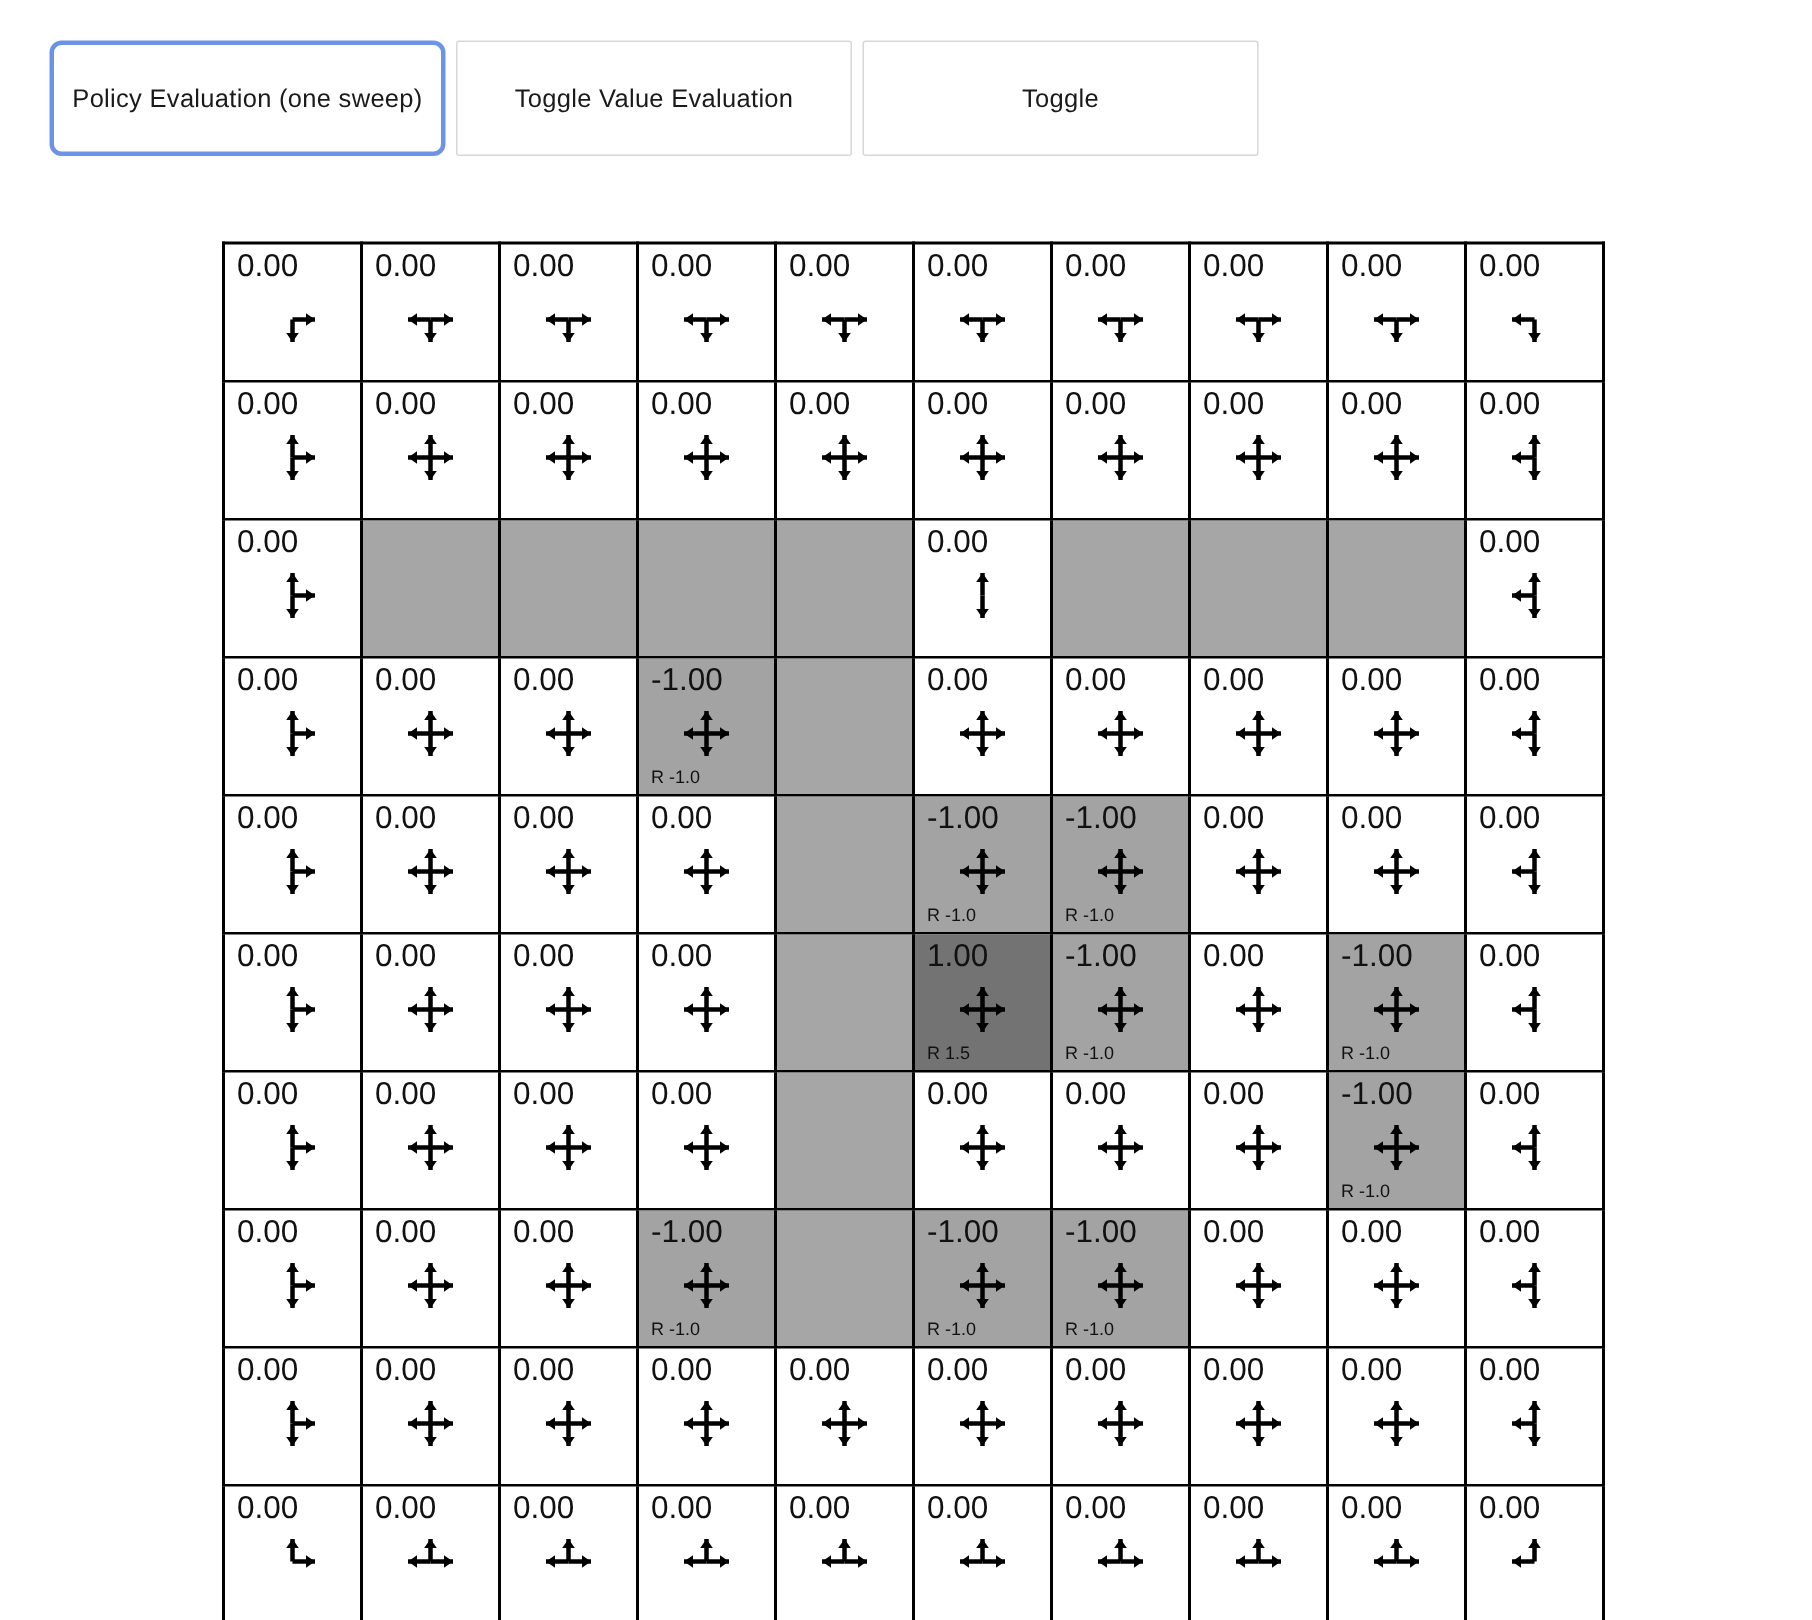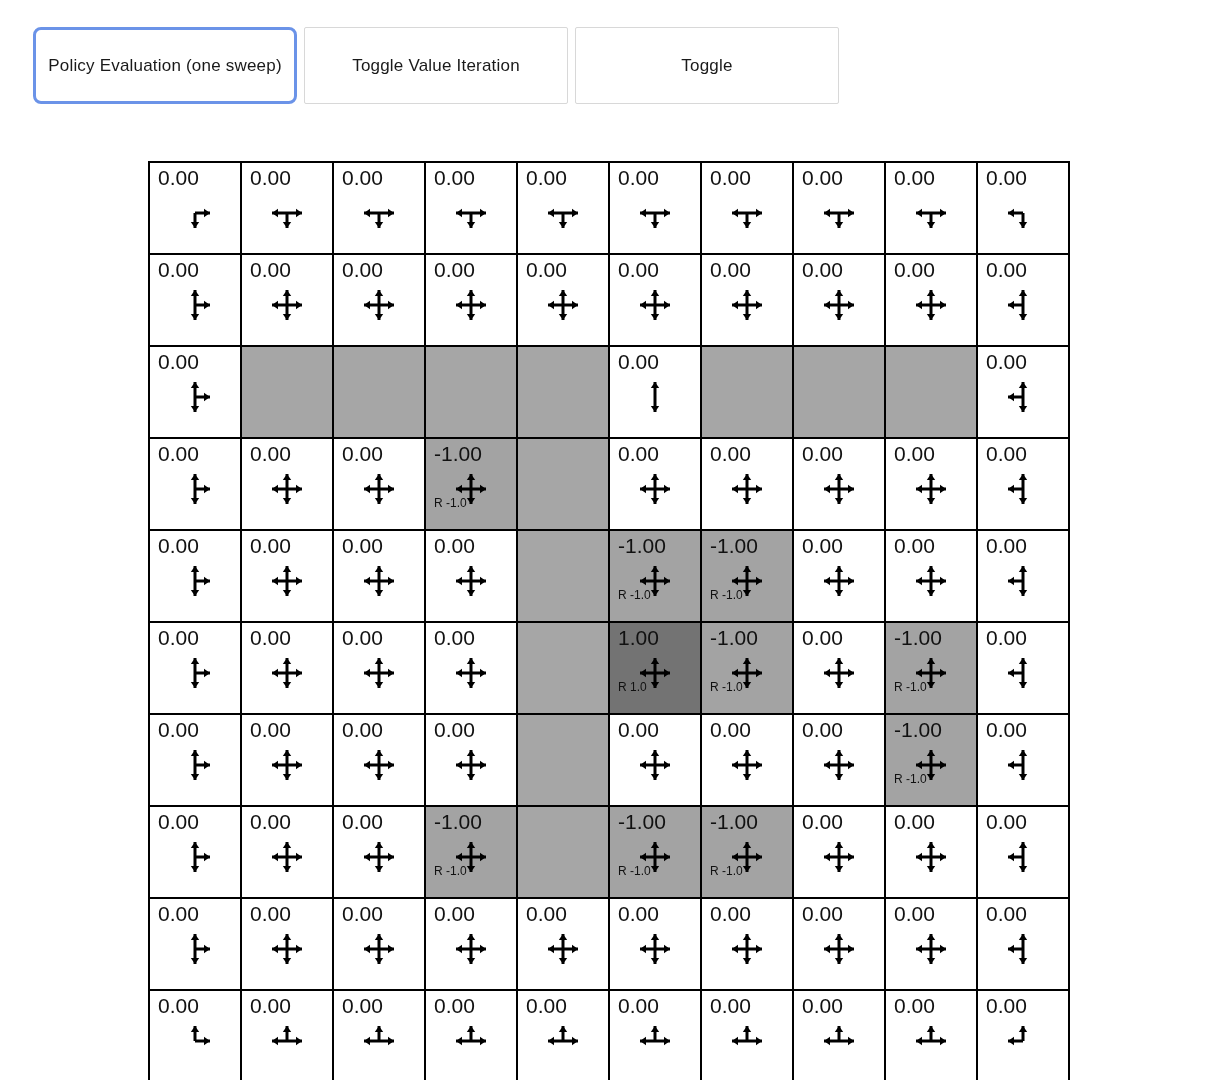--- a/index.html
+++ b/index.html
@@ -75,21 +75,21 @@
     left: 8px;
     top: 4px;
     font-size: 21px;
     color: #111;
     line-height: 1;
     font-family: "Liberation Sans", sans-serif;
   }
   .rewlabel {
     position: absolute;
     left: 8px;
-    bottom: 19px;
+    bottom: 4px;
     font-size: 12px;
     color: #111;
     font-family: "Liberation Sans", sans-serif;
   }
   .arrows {
     position: absolute;
     left: 0; right: 0;
     top: 26px;
     height: 48px;
     display: flex;
@@ -99,21 +99,21 @@
   }
   .arrows svg { display: block; }
 </style>
 </head>
 <body>
 
 <div id="app">
 
   <div class="toolbar" id="toolbar">
       <div class="tool-btn active">Policy Evaluation (one sweep)</div>
-      <div class="tool-btn">Toggle Value Iteration</div>
+      <div class="tool-btn">Toggle Value Evaluation</div>
       <div class="tool-btn">Toggle</div>
     </div>
 
   <div class="grid-wrap">
     <table class="grid">
       <tbody id="grid-body">
           <tr>
             <td>
               <div class="cellval">0.00</div>
               <div class="arrows">
@@ -773,21 +773,21 @@
                   <line x1="23" y1="23" x2="8" y2="23" stroke="#000" stroke-width="3"></line>
                   <polygon points="8,23 14,18.8 14,27.2" fill="#000"></polygon>
                   <line x1="23" y1="23" x2="38" y2="23" stroke="#000" stroke-width="3"></line>
                   <polygon points="38,23 32,27.2 32,18.8" fill="#000"></polygon>
                   <line x1="23" y1="23" x2="23" y2="8" stroke="#000" stroke-width="3"></line>
                   <polygon points="23,8 27.2,14 18.8,14" fill="#000"></polygon>
                   <line x1="23" y1="23" x2="23" y2="38" stroke="#000" stroke-width="3"></line>
                   <polygon points="23,38 18.8,32 27.2,32" fill="#000"></polygon>
                 </svg>
               </div>
-              <div class="rewlabel">R 1.0</div>
+              <div class="rewlabel">R 1.5</div>
             </td>
             <td class="neg">
               <div class="cellval">-1.00</div>
               <div class="arrows">
                 <svg width="46" height="46" viewBox="0 0 46 46">
                   <line x1="23" y1="23" x2="8" y2="23" stroke="#000" stroke-width="3"></line>
                   <polygon points="8,23 14,18.8 14,27.2" fill="#000"></polygon>
                   <line x1="23" y1="23" x2="38" y2="23" stroke="#000" stroke-width="3"></line>
                   <polygon points="38,23 32,27.2 32,18.8" fill="#000"></polygon>
                   <line x1="23" y1="23" x2="23" y2="8" stroke="#000" stroke-width="3"></line>

